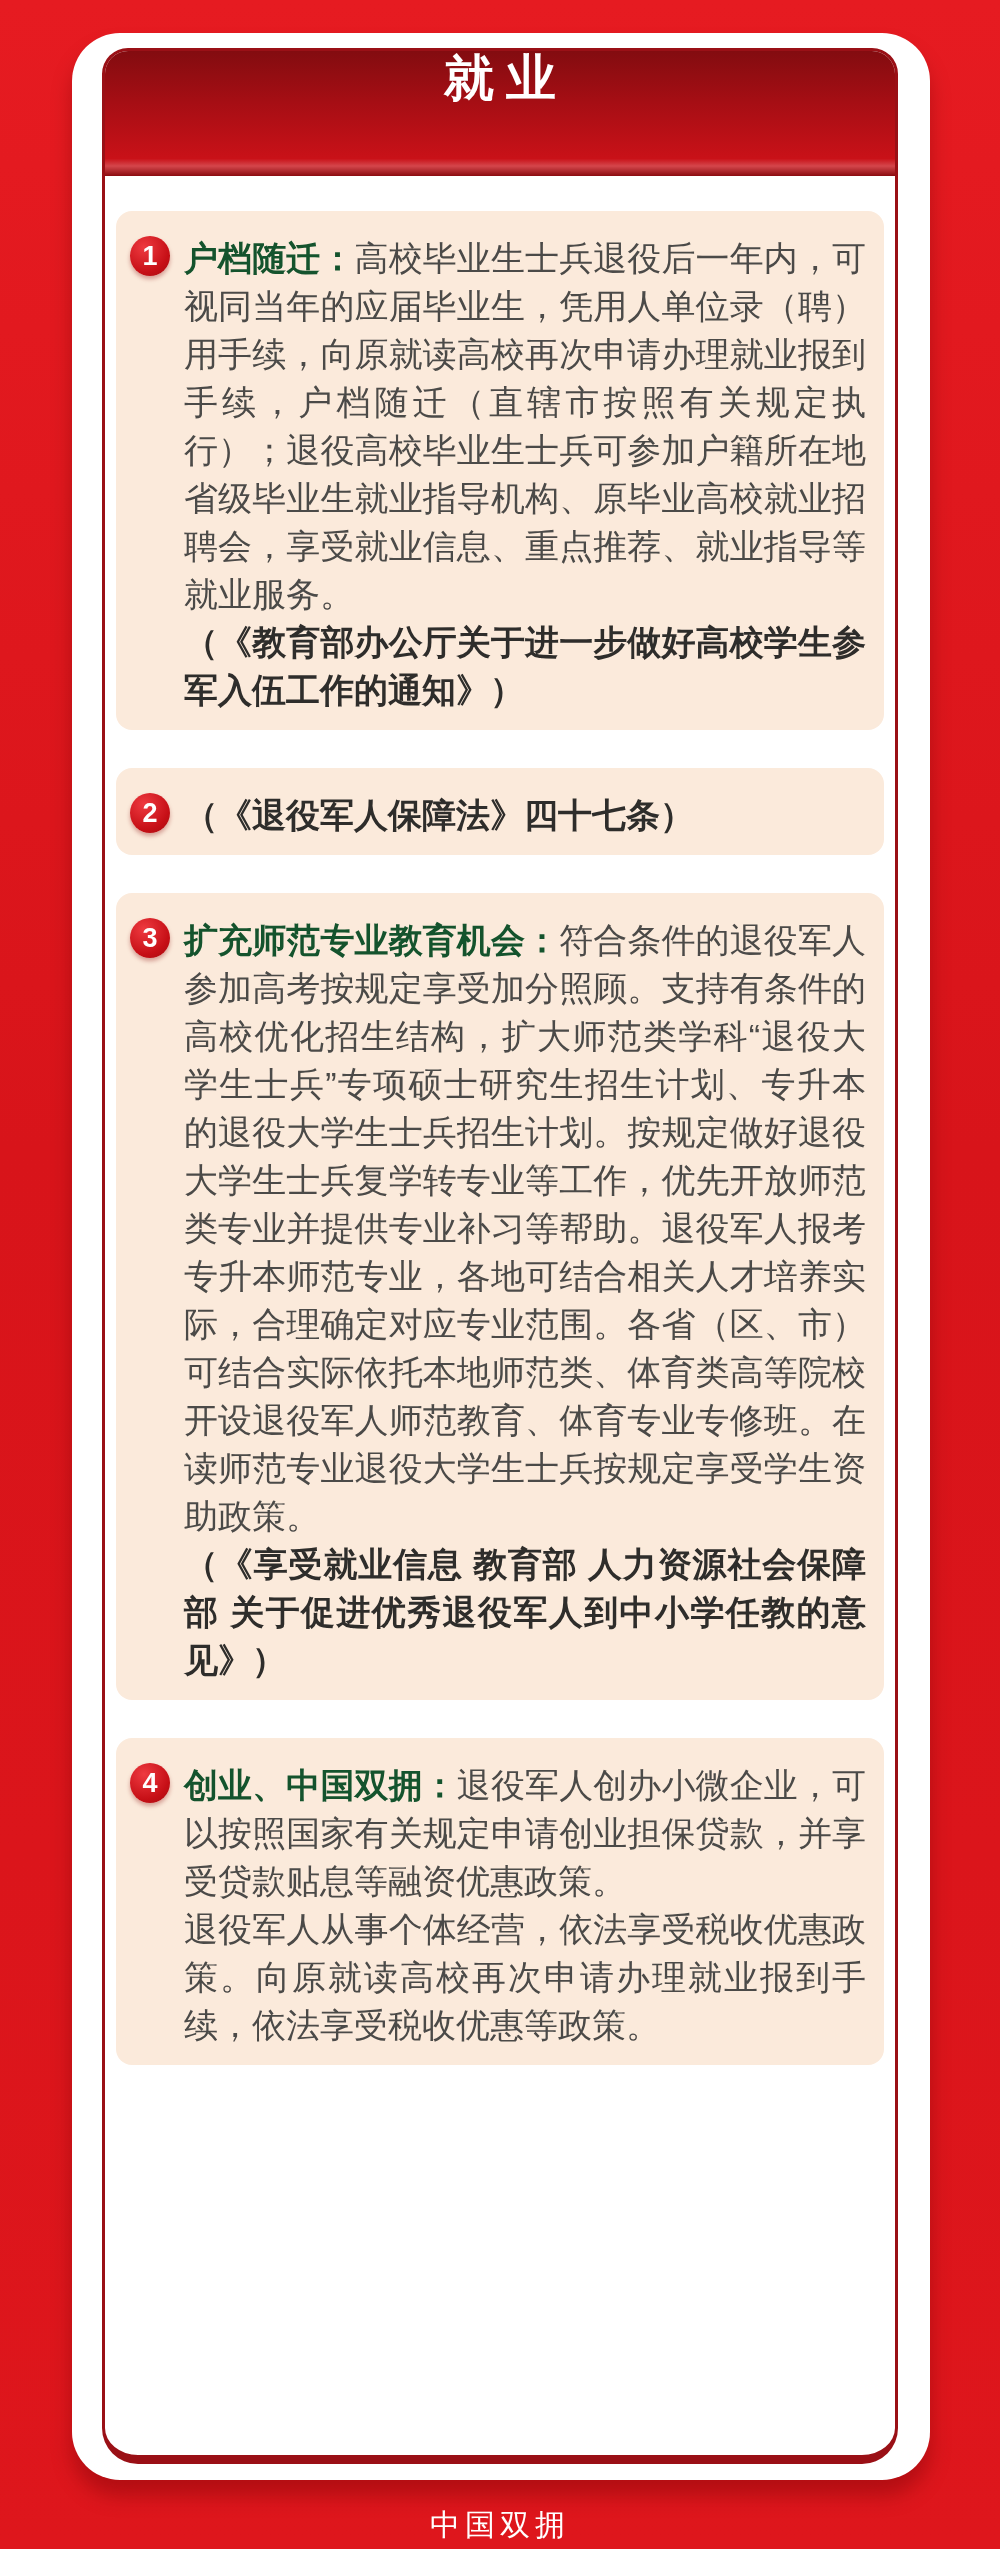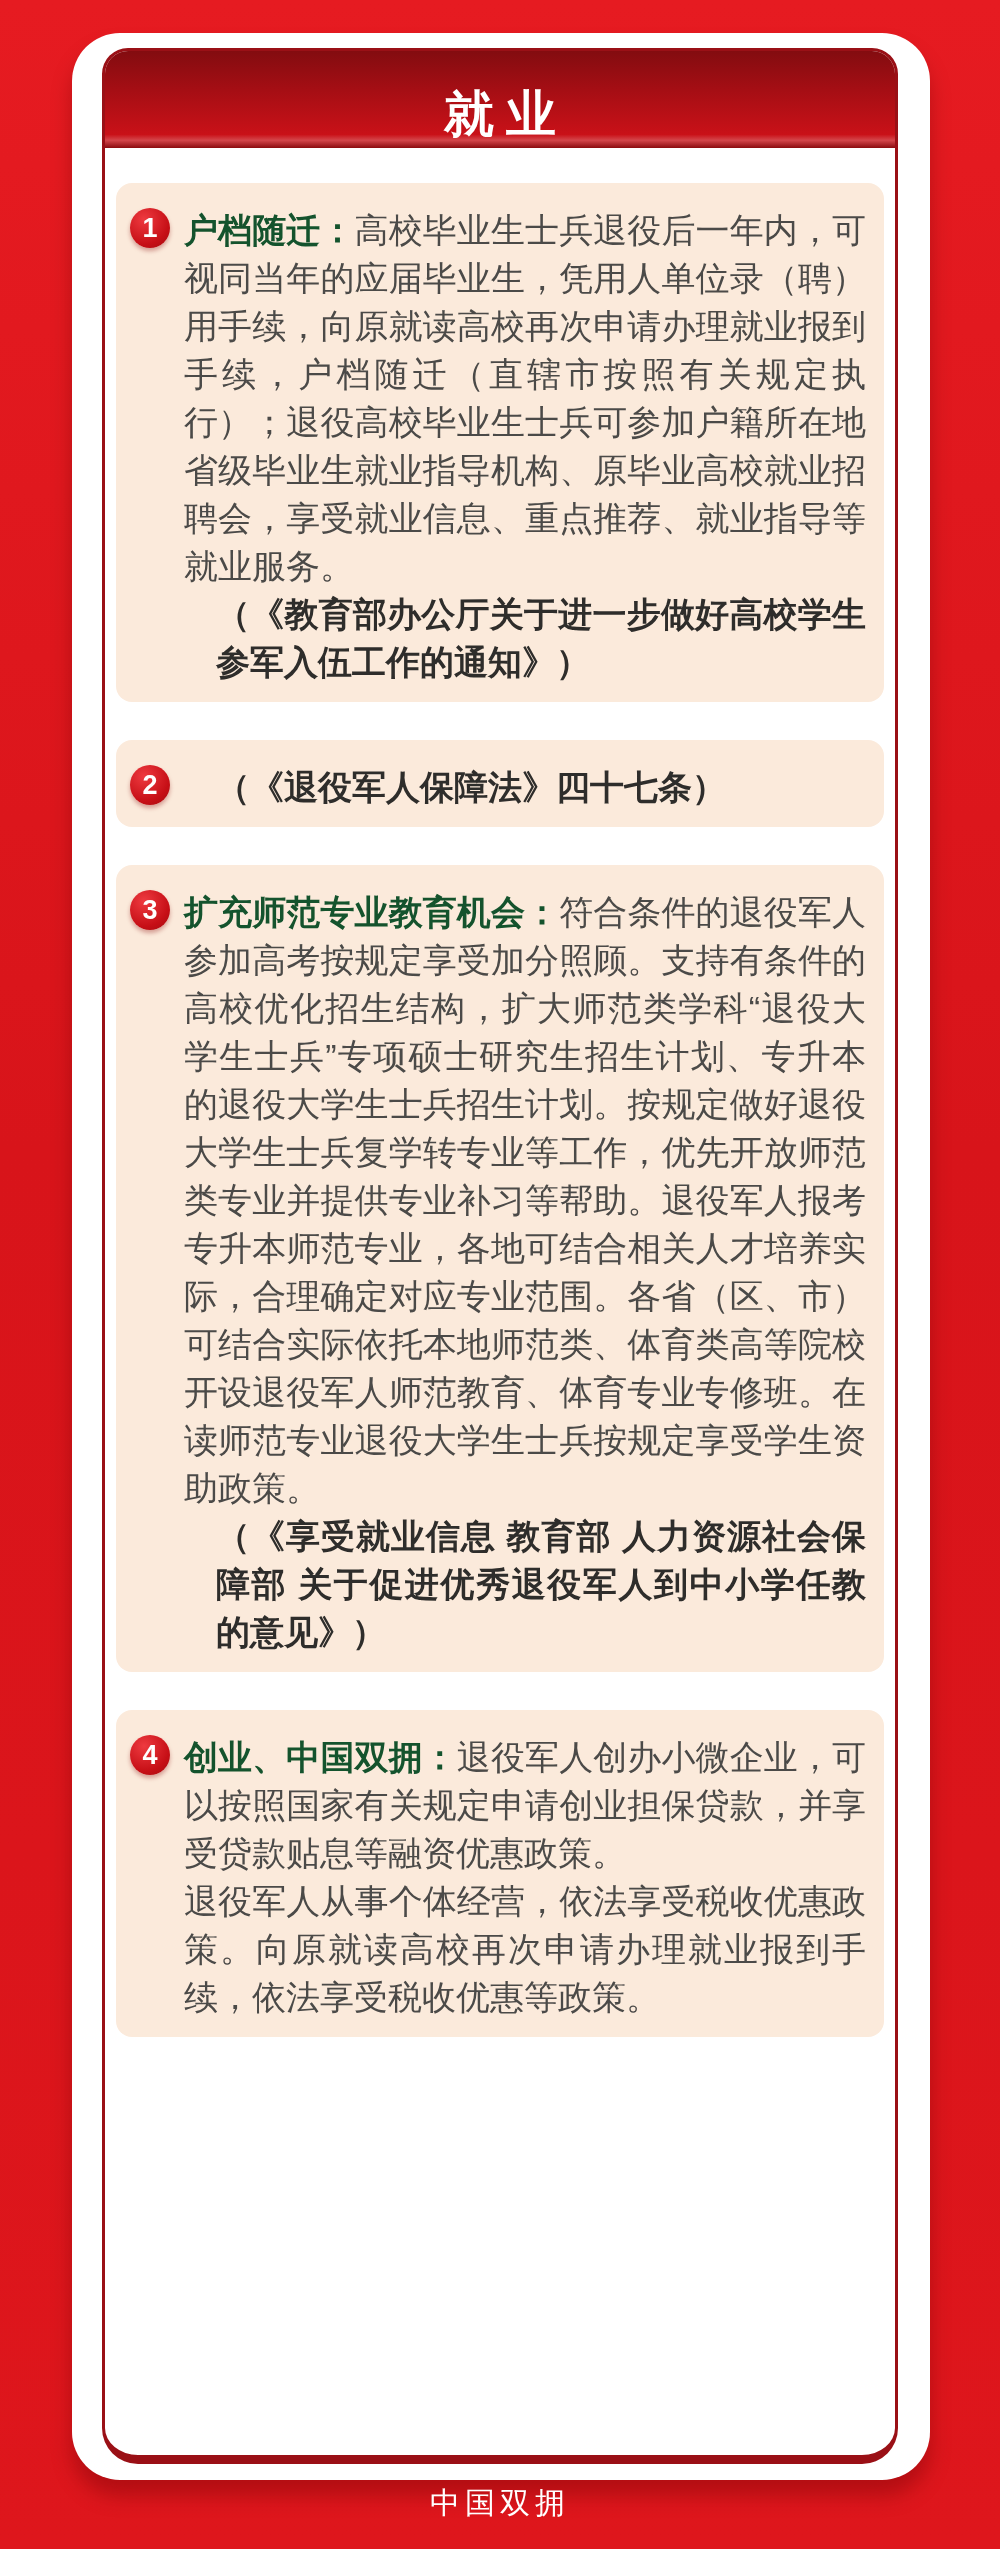--- a/index.html
+++ b/index.html
@@ -22,23 +22,23 @@
   .inner-frame {
     position: absolute;
     left: 30px; right: 32px; top: 15px; bottom: 16px;
     border: 3px solid #9a1016;
     border-bottom-width: 9px;
     border-radius: 26px 26px 36px 36px;
     background: #ffffff;
     overflow: hidden;
   }
   .header-ribbon {
-    height: 97px;
+    height: 125px;
     background: linear-gradient(180deg, #830c10 0%, #a50e14 40%, #c91118 86%, #d4464b 92%, #8a0b0f 100%);
-    display: flex; align-items: flex-end; justify-content: center;
+    display: flex; align-items: flex-start; justify-content: center;
   }
   .page-title {
     color: #ffffff;
     font-size: 50px;
     font-weight: bold;
     letter-spacing: 12px;
     text-indent: 12px;
     margin-top: -6px;
   }
   .content-area { padding: 35px 11px 0 11px; }
@@ -63,24 +63,24 @@
     box-shadow: 0 3px 4px rgba(140, 15, 15, 0.35);
   }
   .para, .citation {
     margin: 0;
     font-size: 34px;
     line-height: 48px;
     text-align: justify;
   }
   .para { color: #4b4a48; }
   .section-heading { color: #14532d; font-weight: bold; }
-  .citation { color: #2e2d2b; font-weight: bold; margin-left: 32px; }
+  .citation { color: #2e2d2b; font-weight: bold; }
   .footer-label {
     position: absolute;
-    left: 0; right: 0; bottom: 25px;
+    left: 0; right: 0; bottom: 3px;
     text-align: center;
     color: #ffffff;
     font-size: 30px;
     letter-spacing: 5px;
   }
 </style>
 </head>
 <body>
 
 <div class="outer-card">

